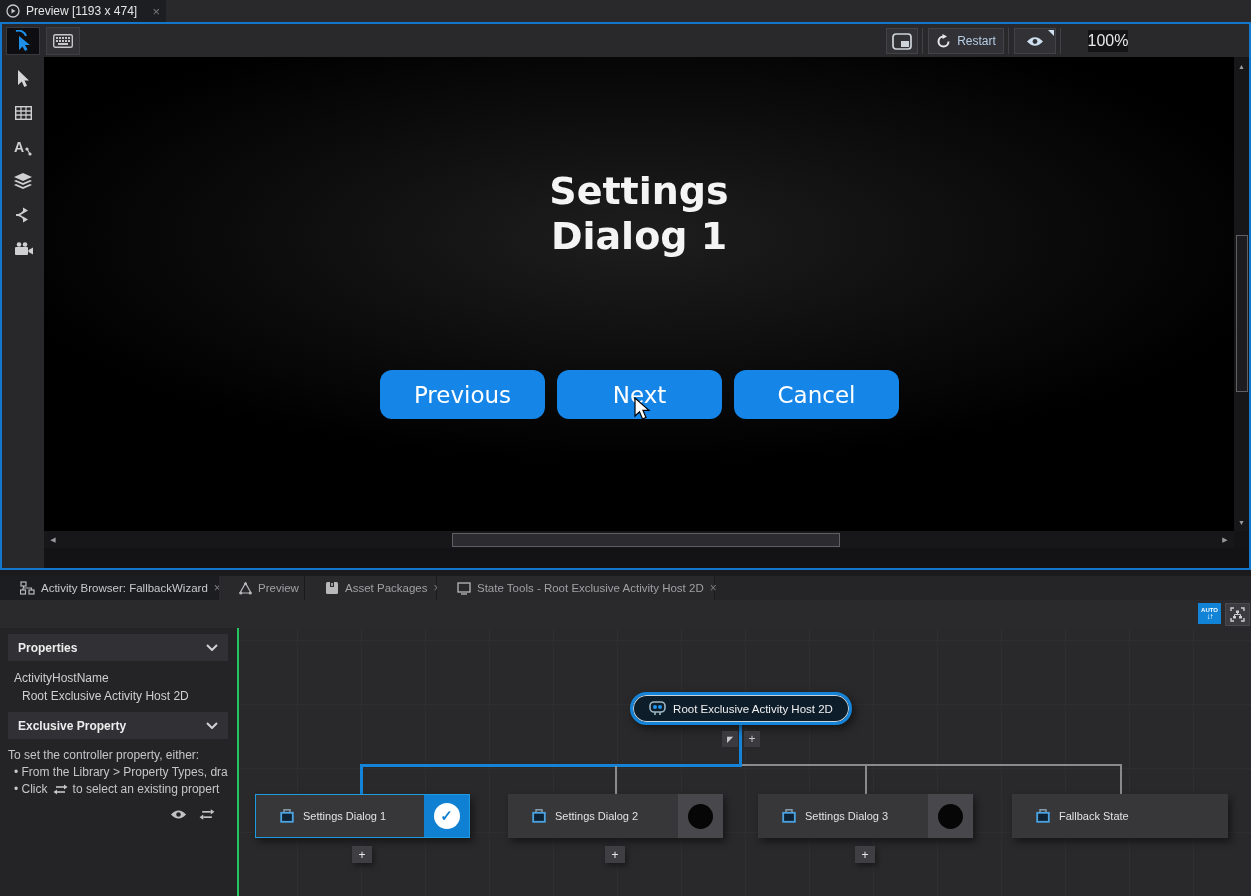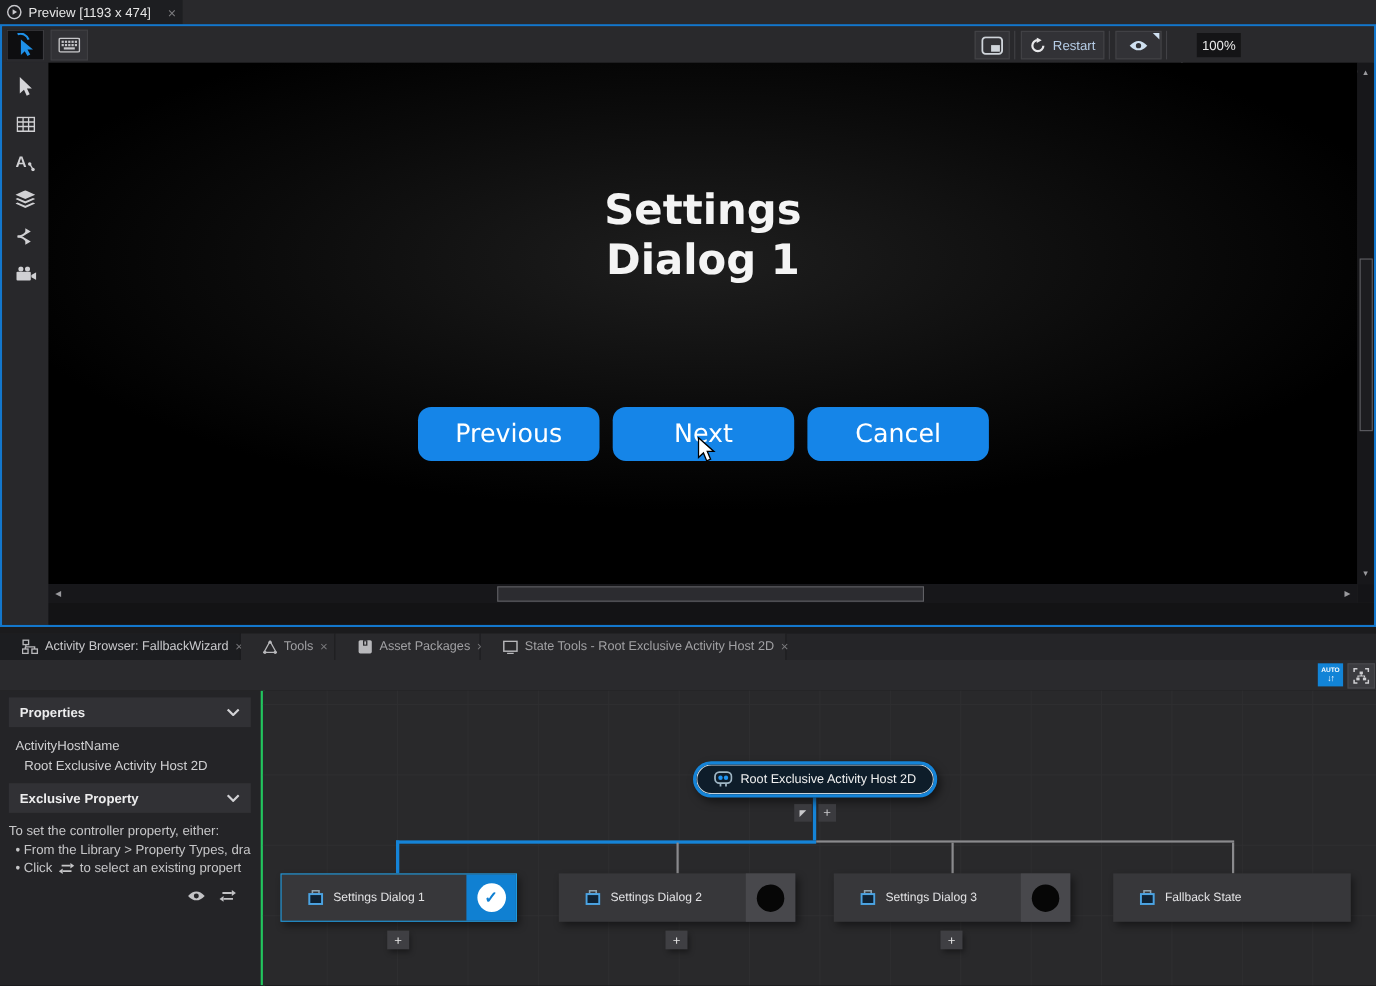--- a/index.html
+++ b/index.html
@@ -23,21 +23,21 @@
   .tb-pointer{left:4px;top:3px;width:34px;height:28px;background:#0e0e10;border:1px solid #3a3a3e;}
   .tb-keyboard{left:44px;top:3px;width:34px;height:28px;background:#323236;border:1px solid #3f3f43;}
   .tb-monitor{left:884px;top:4px;width:32px;height:26px;background:#323236;border:1px solid #434347;}
   .tb-restart{left:926px;top:4px;width:76px;height:26px;background:#323236;border:1px solid #434347;
       gap:6px;color:#b6cde6;font-size:12px;}
   .tb-eye{left:1012px;top:4px;width:42px;height:26px;background:#323236;border:1px solid #434347;position:absolute;}
   .tb-eye .dd{position:absolute;right:1px;top:1px;width:0;height:0;
       border-left:6px solid transparent;border-top:6px solid #cfe0f0;}
   .vsep{top:4px;width:1px;height:26px;background:#414145;}
   .zoom-val{left:1086px;top:6px;width:40px;height:22px;background:#141416;color:#e8e8e8;
-      font-size:12px;display:flex;align-items:center;justify-content:center;}
+      font-size:16px;display:flex;align-items:center;justify-content:center;}
   .slider-track{left:1140px;top:40px;width:100px;height:2px;background:#5a5a5e;}
   .slider-thumb{left:1152px;top:35px;width:11px;height:11px;border-radius:50%;background:#d4d4d6;}
 
   .pbody{left:0;top:33px;width:1247px;height:511px;}
   .tool-strip{left:0;top:0;width:42px;height:511px;background:#28282b;}
   .strip-btn{left:5px;width:32px;height:28px;display:flex;align-items:center;justify-content:center;}
 
   .viewport{left:42px;top:0;width:1190px;height:474px;overflow:hidden;
     background:radial-gradient(ellipse 55% 48% at 50% 38%, #1e1e1e 0%, #0b0b0b 62%, #000 100%);}
   .pv-title{left:0;top:112px;width:100%;text-align:center;color:#f4f4f4;
@@ -309,21 +309,21 @@
     </div>
     <div class="btab" style="width:86px">
       <span>
         <svg width="13" height="13" viewBox="0 0 13 13">
             <path d="M6.5 1 L12 11 L1 11 Z" fill="none" stroke="#b8b8bb" stroke-width="1.2"></path>
             <circle cx="6.5" cy="1.8" r="1.5" fill="#b8b8bb"></circle>
             <circle cx="1.8" cy="11" r="1.5" fill="#b8b8bb"></circle>
             <circle cx="11.2" cy="11" r="1.5" fill="#b8b8bb"></circle>
           </svg>
       </span>
-      <span>Tools</span>
+      <span>Preview</span>
       <span class="tab-close">×</span>
     </div>
     <div class="btab" style="width:132px">
       <span>
         <svg width="14" height="14" viewBox="0 0 14 14">
             <rect x="1" y="1" width="12" height="12" rx="1.5" fill="#b8b8bb"></rect>
             <rect x="5" y="1" width="4" height="5" fill="#2a2a2d"></rect>
             <rect x="6.2" y="2" width="1.6" height="3" fill="#b8b8bb"></rect>
           </svg>
       </span>

